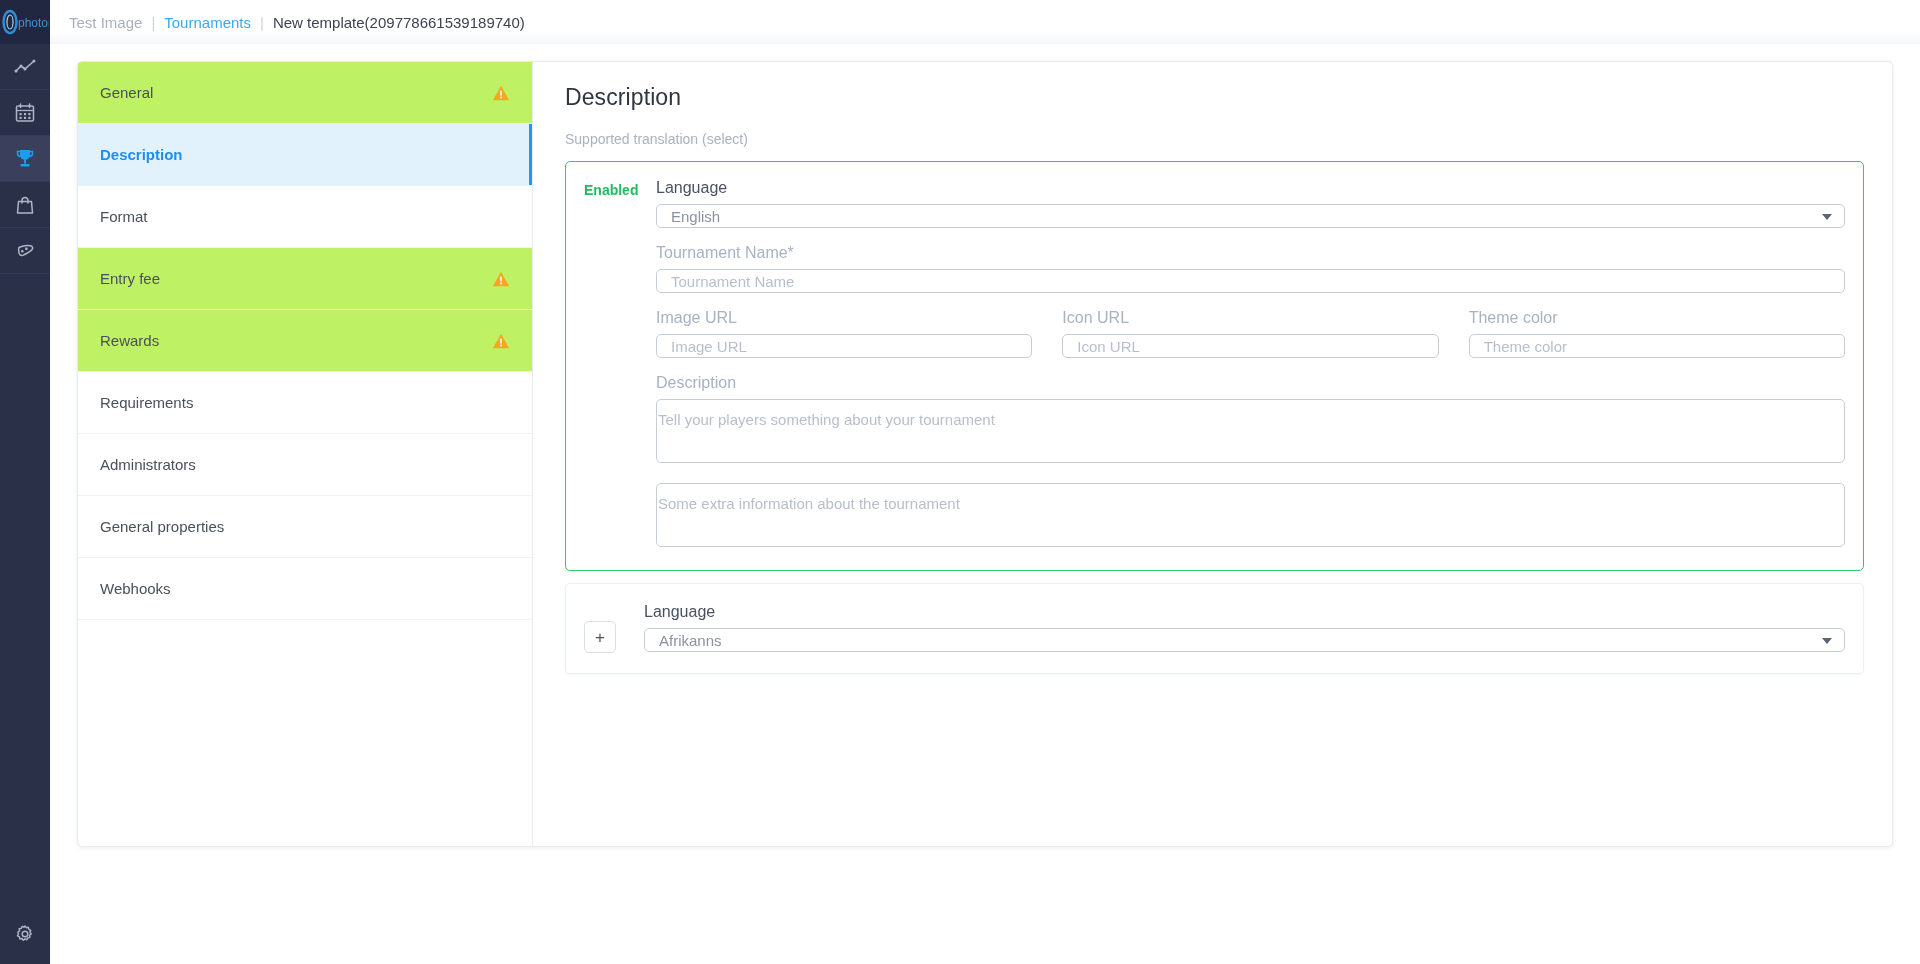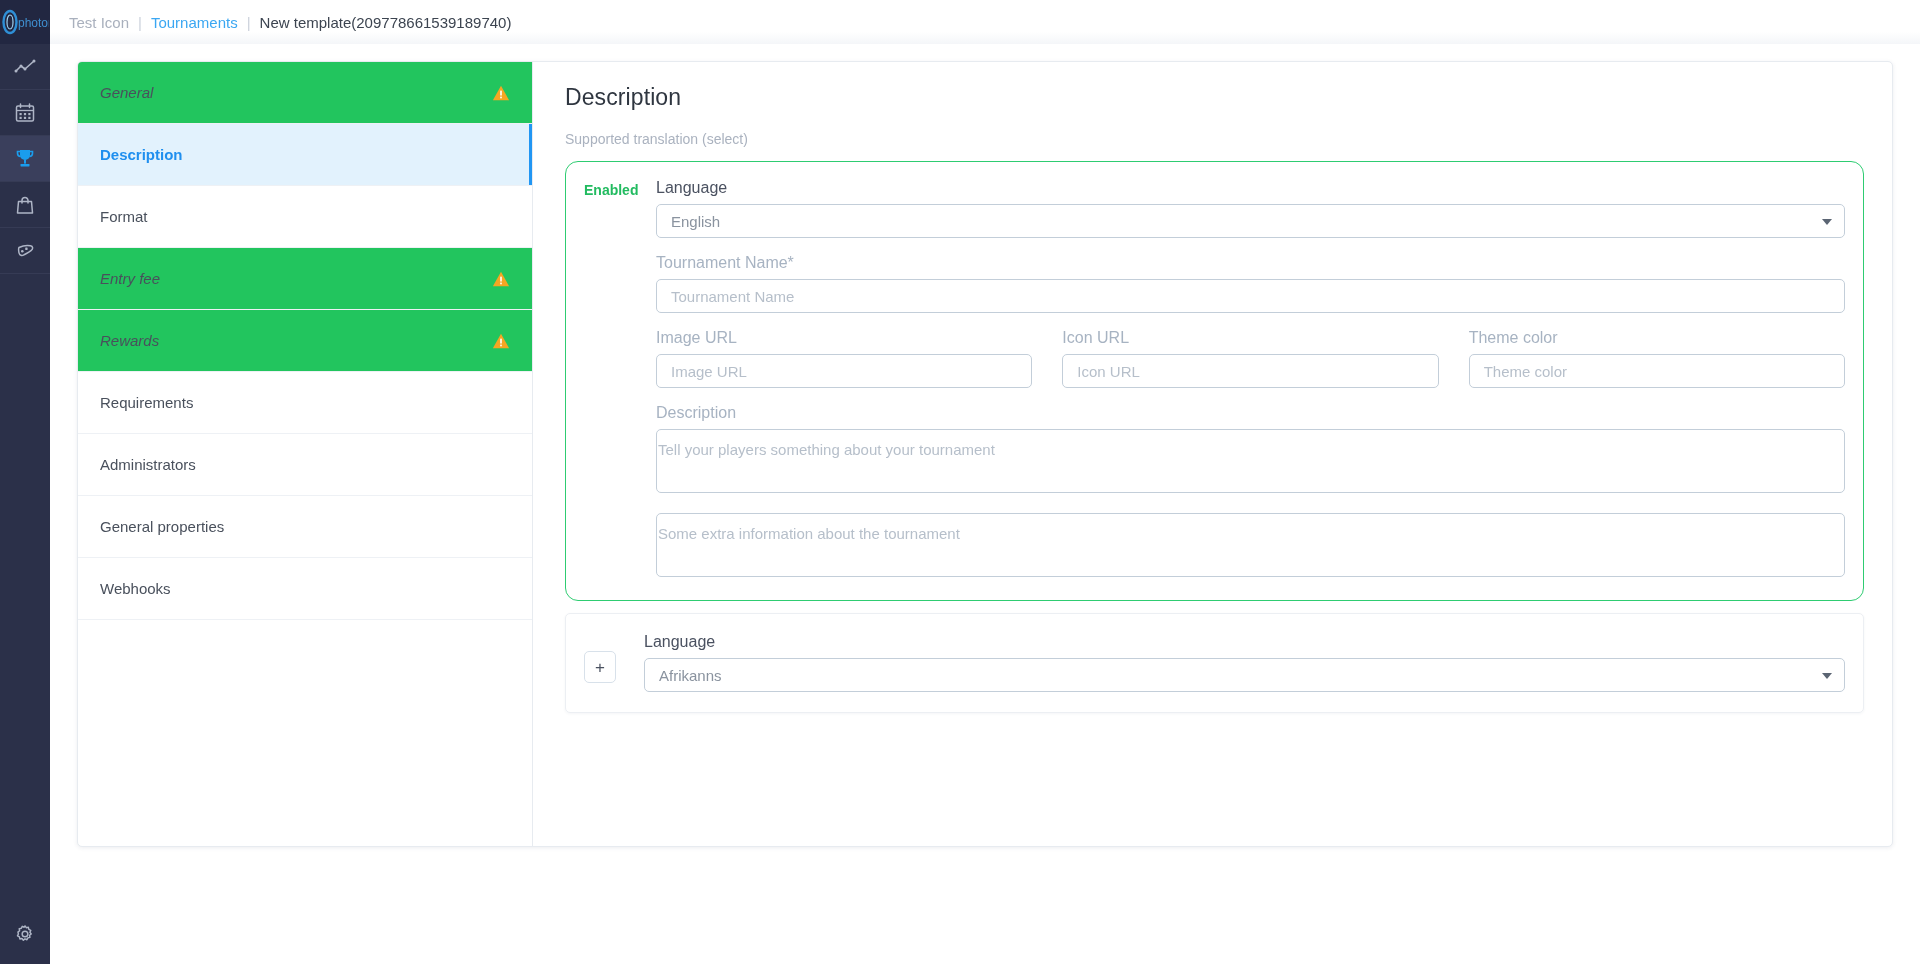--- a/index.html
+++ b/index.html
@@ -78,21 +78,21 @@
   .tablist { width: 455px; min-width: 455px; border-right: 1px solid #e7ebf0; }
   .tab {
     height: 62px;
     display: flex; align-items: center;
     padding: 0 22px 0 22px;
     border-bottom: 1px solid #eef1f5;
     font-size: 15px; color: #49505c;
     cursor: pointer; position: relative;
     background: #ffffff;
   }
-  .tab.warn   { background: #22c55e; font-style: italic; }
+  .tab.warn   { background: #bef264; }
   .tab.active {
     background: #e2f2fd;
     color: #1f8fef; font-weight: bold;
   }
   .tab.active::after {
     content: ""; position: absolute; right: 0; top: 0; bottom: 0;
     width: 3px; background: #2196f3;
   }
   .tab-label { flex: 1 1 auto; }
   .warn-icon { width: 18px; height: 18px; display: block; }
@@ -100,38 +100,38 @@
   
   .pane { flex: 1 1 auto; padding: 22px 28px 0 32px; overflow: hidden; }
   .pane-title {
     font-size: 23px; color: #2f3640; font-weight: normal;
     margin: 0 0 20px 0; letter-spacing: .1px;
   }
   .pane-sub { font-size: 14px; color: #aab2bf; margin-bottom: 14px; }
 
   
   .trans-card {
-    border: 1px solid #2ecc71; border-radius: 13px;
+    border: 1px solid #2ecc71; border-radius: 5px;
     padding: 17px 18px 19px 18px;
     display: flex; align-items: flex-start;
     margin-bottom: 12px;
   }
   .enabled-tag {
     color: #22bb60; font-weight: bold; font-size: 14px;
     width: 72px; min-width: 72px; padding-top: 3px;
   }
   .trans-body { flex: 1 1 auto; }
 
   .fld-label {
     font-size: 16px; color: #a7b3c2; margin-bottom: 7px; display: block;
   }
   .fld-label.dark { color: #4a5160; }
 
   .inp, .sel {
-    width: 100%; height: 34px;
+    width: 100%; height: 24px;
     border: 1px solid #c3ced9; border-radius: 5px;
     background: #fff; padding: 0 14px;
     font-size: 15px; color: #4a5160;
     font-family: "Liberation Sans", sans-serif;
     outline: none;
   }
   .inp::placeholder { color: #b6bfca; }
   .sel-wrap { position: relative; }
   .sel { display: flex; align-items: center; color: #8a939f; cursor: pointer; }
   .sel-caret {
@@ -254,21 +254,21 @@
           <path fill="none" stroke="#aeb5c6" stroke-width="1.6" stroke-linejoin="round" d="M12 3.2l1.4 1.9 2.3-.4.5 2.3 2.1 1-1 2.1 1.5 1.8-1.8 1.5.4 2.3-2.3.5-1 2.1-2.1-1-1.8 1.5-1.5-1.8-2.3.4-.5-2.3-2.1-1 1-2.1L4.3 10l1.8-1.5-.4-2.3 2.3-.5 1-2.1 2.1 1z"></path>
           <circle cx="12" cy="12" r="3.1" fill="none" stroke="#aeb5c6" stroke-width="1.6"></circle>
         </svg>
       </span>
     </div>
   </div>
 
   <div class="main">
 
     <div class="crumbbar">
-      <span class="crumb-muted">Test Icon</span>
+      <span class="crumb-muted">Test Image</span>
       <span class="crumb-sep">|</span>
       <span class="crumb-link">Tournaments</span>
       <span class="crumb-sep">|</span>
       <span class="crumb-cur">New template(209778661539189740)</span>
     </div>
 
     <div class="page-wrap">
       <div class="page-card">
 
         <div class="tablist">

